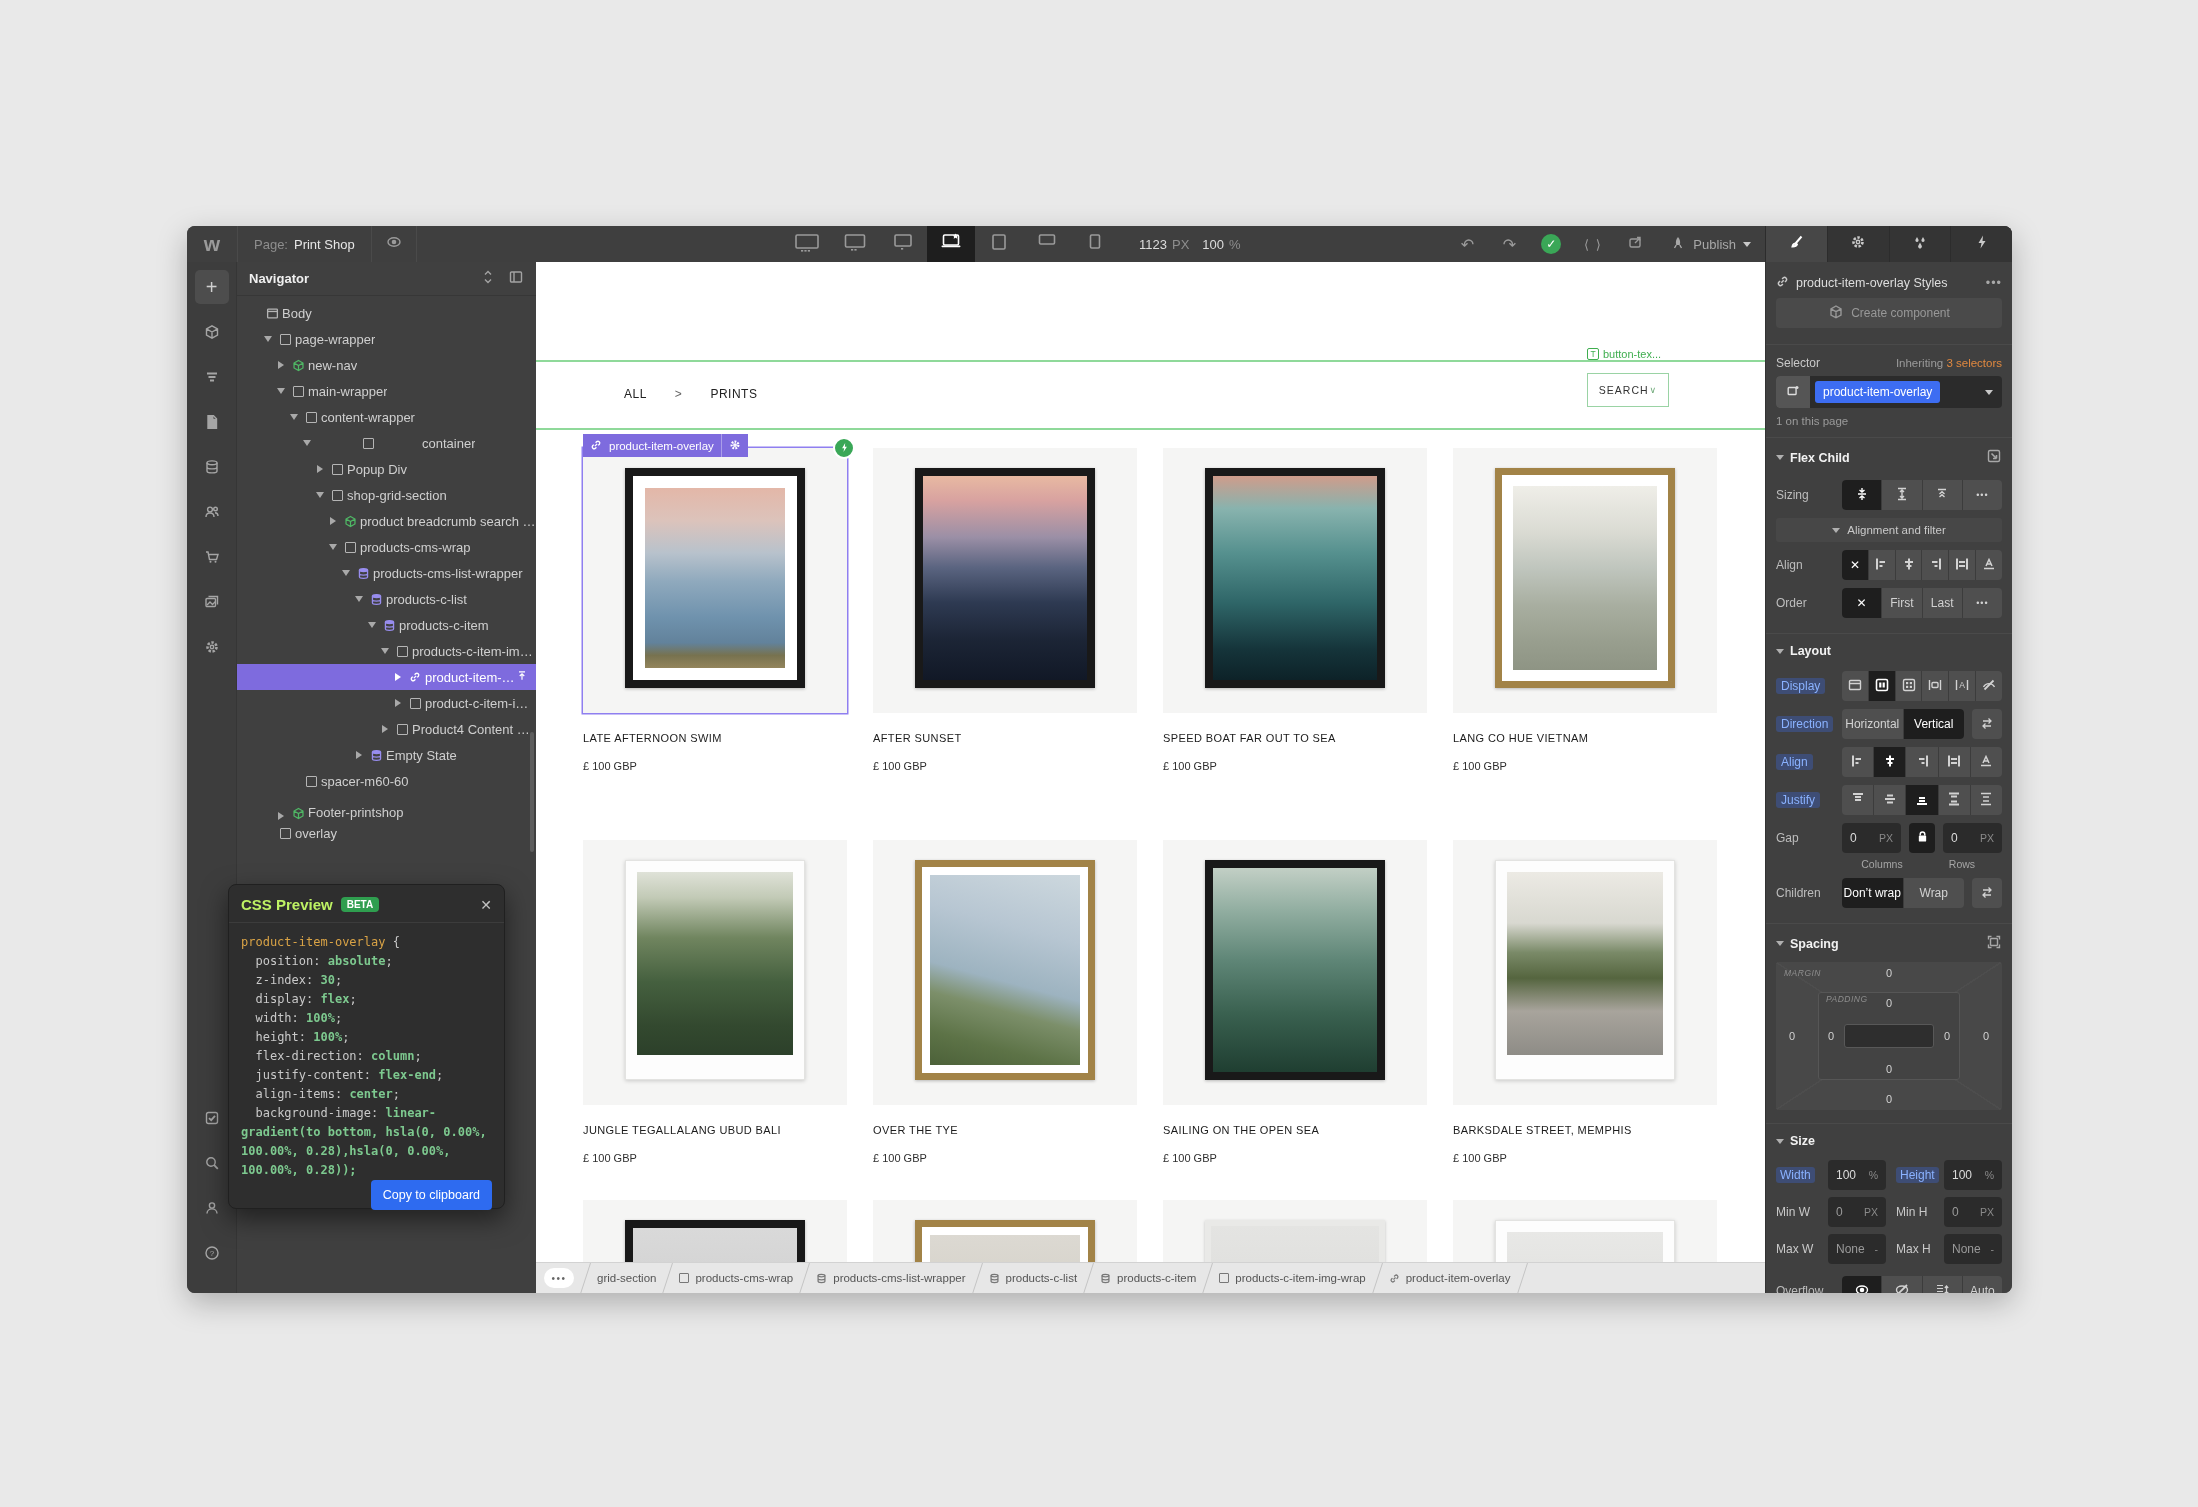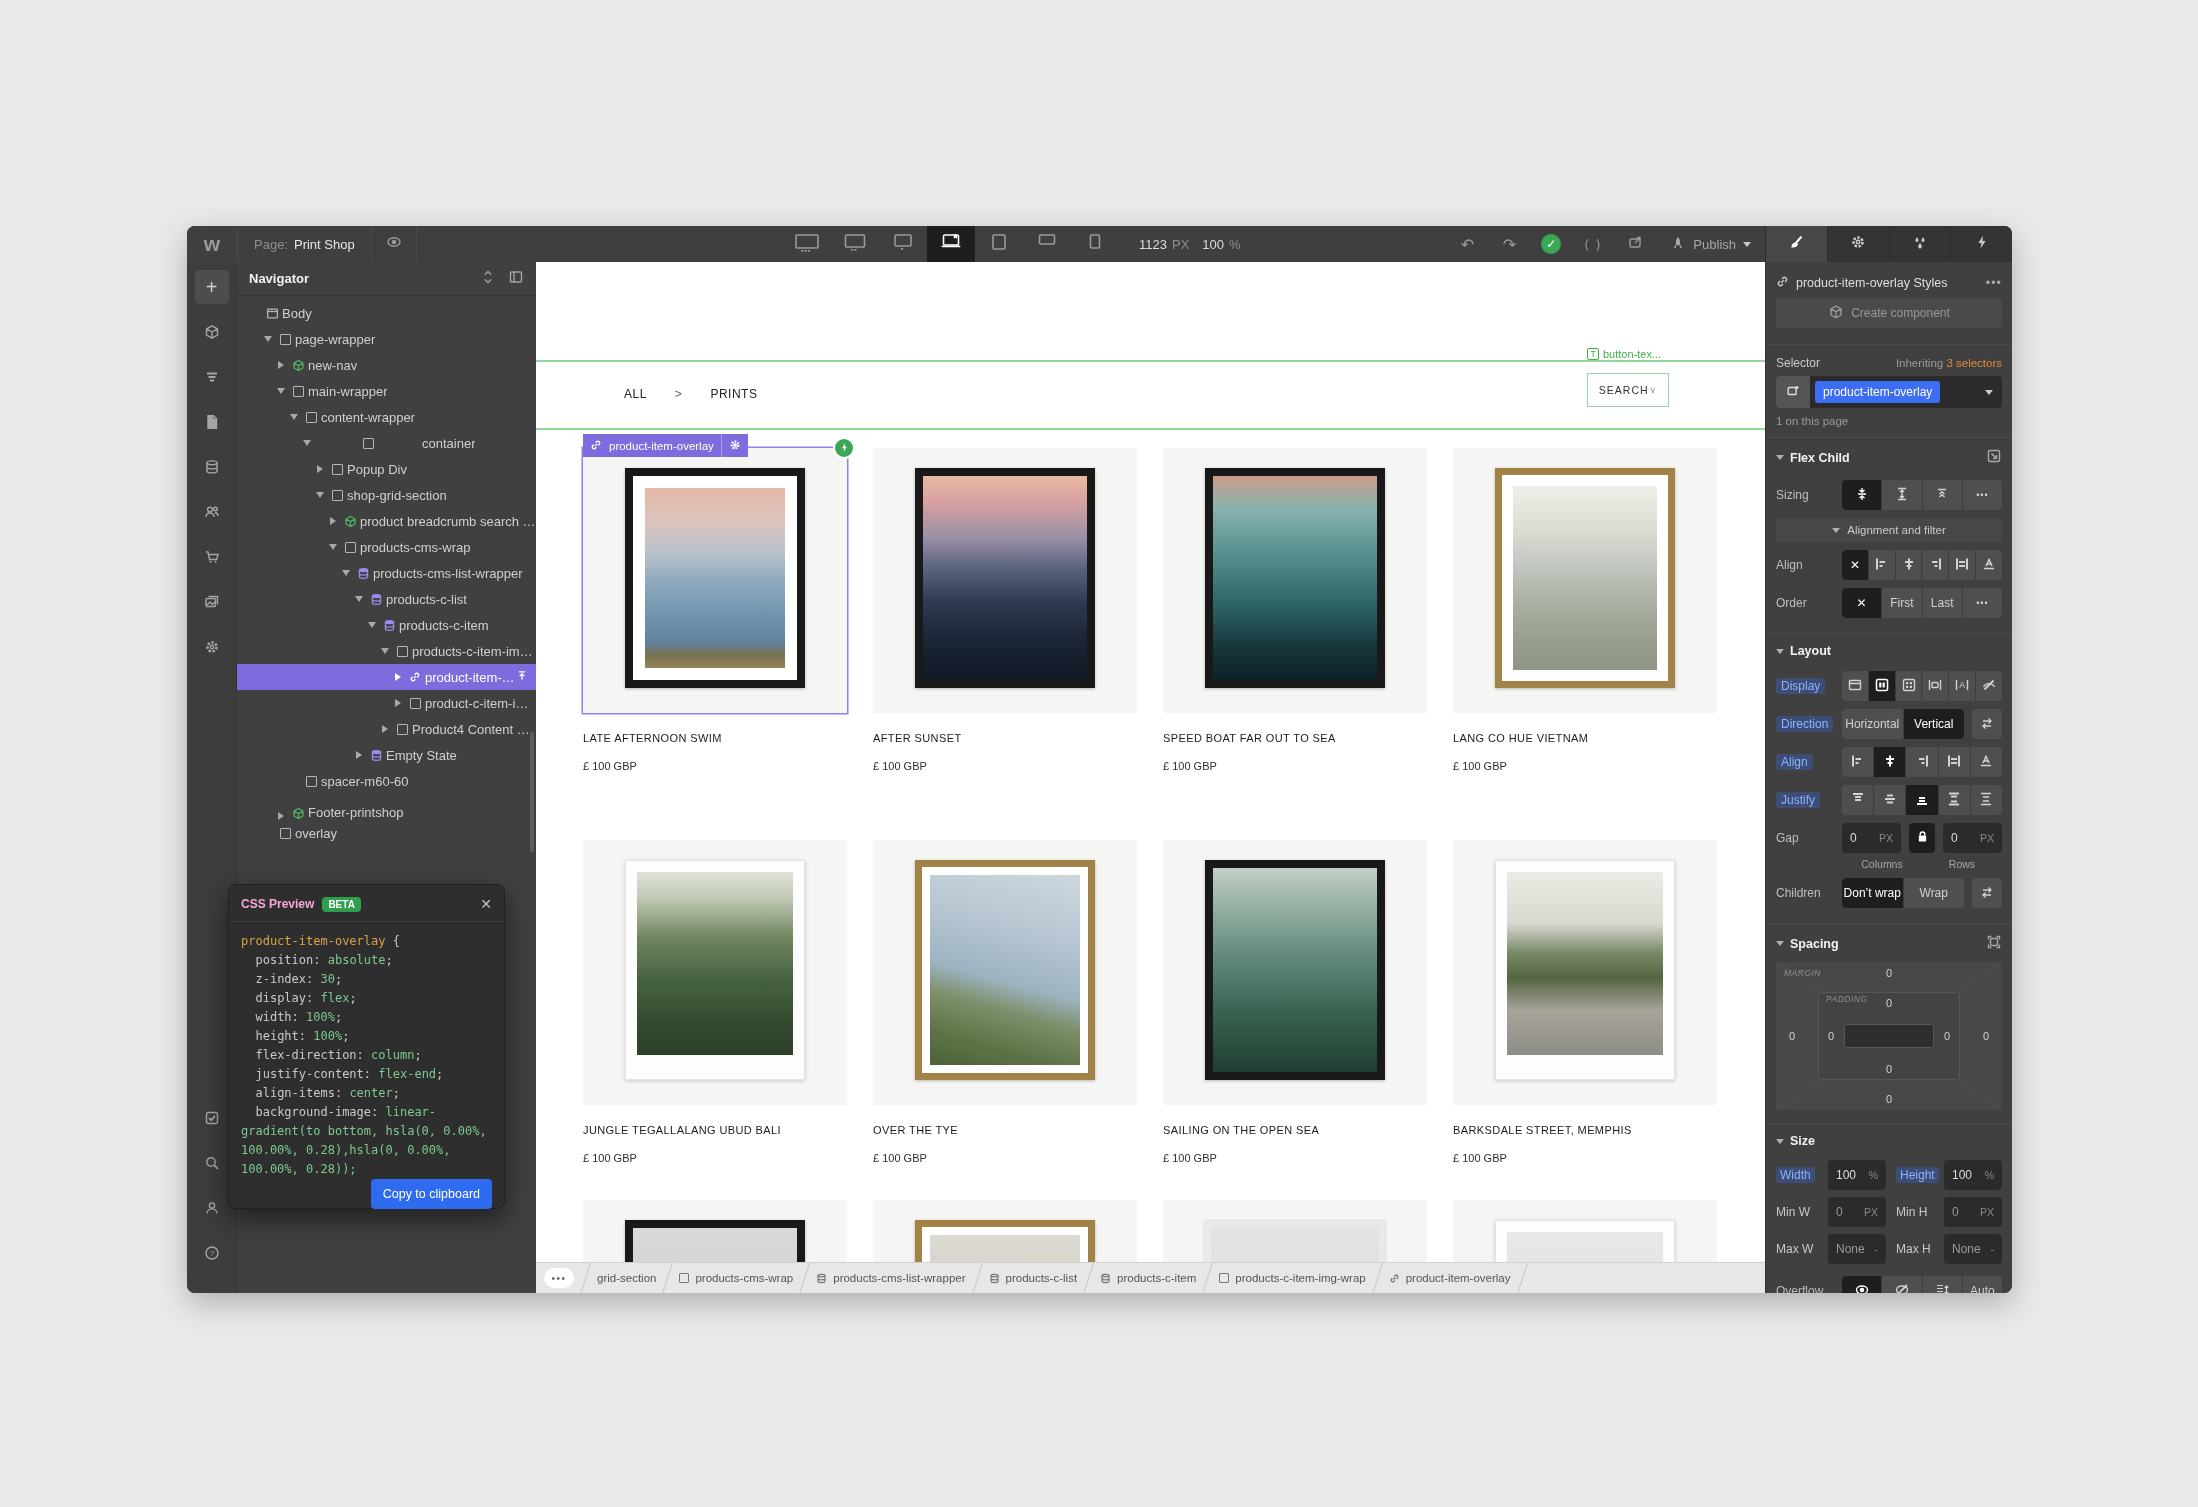--- a/index.html
+++ b/index.html
@@ -55,25 +55,25 @@
   .trow.sel { background:#7e6bde; color:#fff; }
   .trow .lbl { overflow:hidden; text-overflow:ellipsis; }
   .trow .pin { margin-left:auto; margin-right:8px; color:#fff; }
   #nav-scroll { position:absolute; right:2px; top:470px; width:4px; height:120px; background:#5d5d5d; border-radius:2px; }
 
   
   #cssp { position:absolute; left:41px; top:658px; width:277px; height:325px; background:#2e2e2e;
     border:1px solid #202020; border-radius:8px; box-shadow:0 10px 26px rgba(0,0,0,.5); z-index:60;
     display:flex; flex-direction:column; }
   #cssp-h { display:flex; align-items:center; gap:8px; padding:11px 12px 9px; border-bottom:1px solid #3c3c3c; }
-  #cssp-h .t { color:#f9a8d4; font-weight:bold; font-size:12px; }
+  #cssp-h .t { color:#bef264; font-weight:bold; font-size:15px; }
   #cssp-h .badge { background:#2f9e4f; color:#fff; font-size:10px; font-weight:bold; border-radius:4px; padding:2px 6px; }
   #cssp-h .x { margin-left:auto; color:#c2c2c2; font-size:14px; }
   #css-code { padding:10px 12px 0; font-family:"DejaVu Sans Mono", monospace; font-size:12px; line-height:19px; white-space:pre-wrap; }
-  .tok-sel { color:#d9a346; } .tok-prop { color:#c9c9c9; } .tok-val { color:#7dc98f; } .tok-pl { color:#c9c9c9; }
+  .tok-sel { color:#d9a346; } .tok-prop { color:#c9c9c9; } .tok-val { color:#7dc98f;font-weight:bold; } .tok-pl { color:#c9c9c9; }
   #copy-btn { align-self:flex-end; margin:auto 12px 12px 0; background:#2e6bf0; color:#fff; font-size:12.5px;
     padding:8px 12px; border-radius:4px; }
 
   
   #canvas { position:absolute; left:349px; top:36px; width:1229px; height:1031px; background:#ffffff; overflow:hidden; color:#1a1a1a; }
   #site-head { position:absolute; left:0; top:0; right:0; height:72px; }
   #brand { position:absolute; left:16px; top:24px; font-size:17px; font-weight:bold; letter-spacing:.5px; }
   #brand-dash { position:absolute; left:222px; top:24px; color:#555; font-size:15px; }
   .site-nav { position:absolute; top:27px; font-size:12px; letter-spacing:1px; color:#6e6e6e; }
   #cart { position:absolute; right:48px; top:27px; font-size:12px; letter-spacing:1px; color:#333; }

